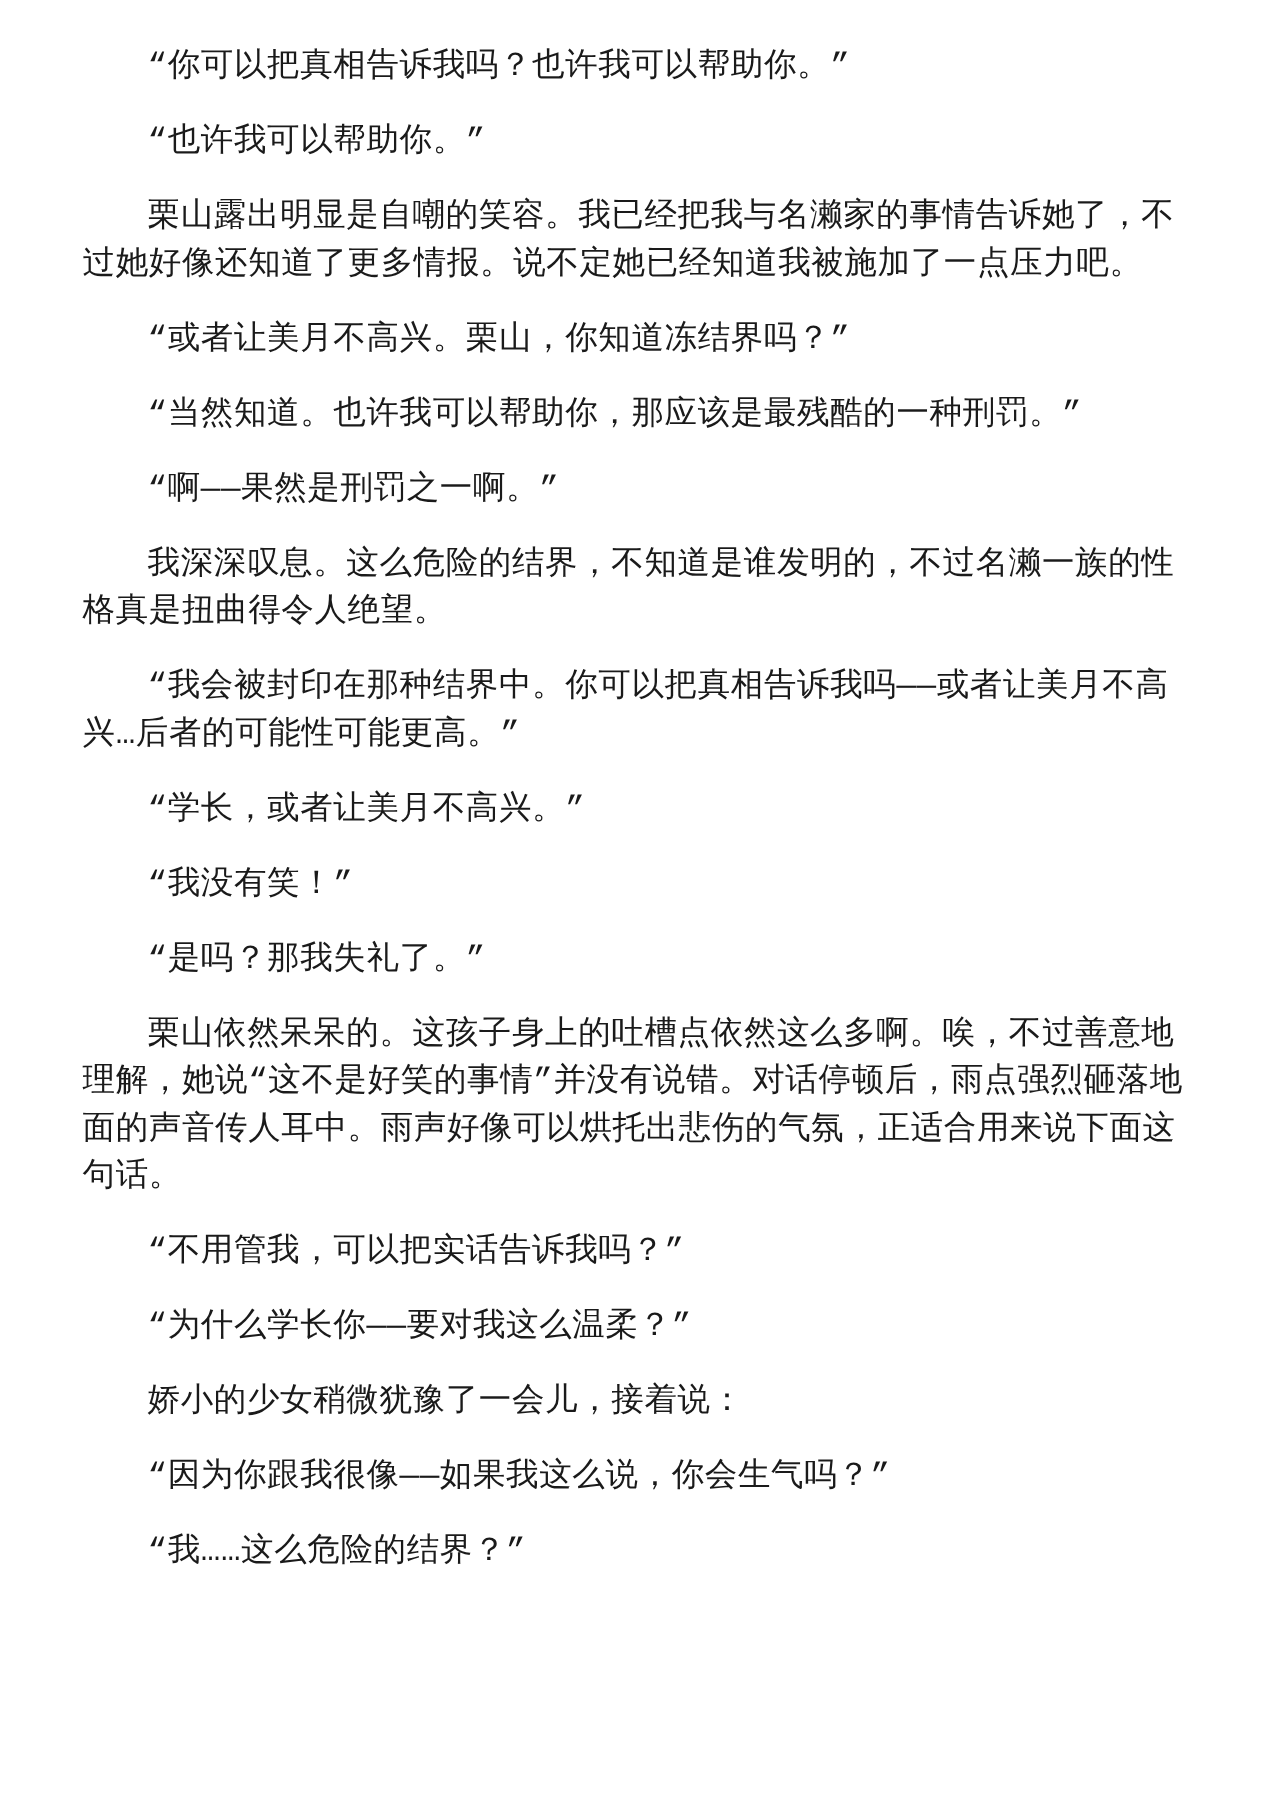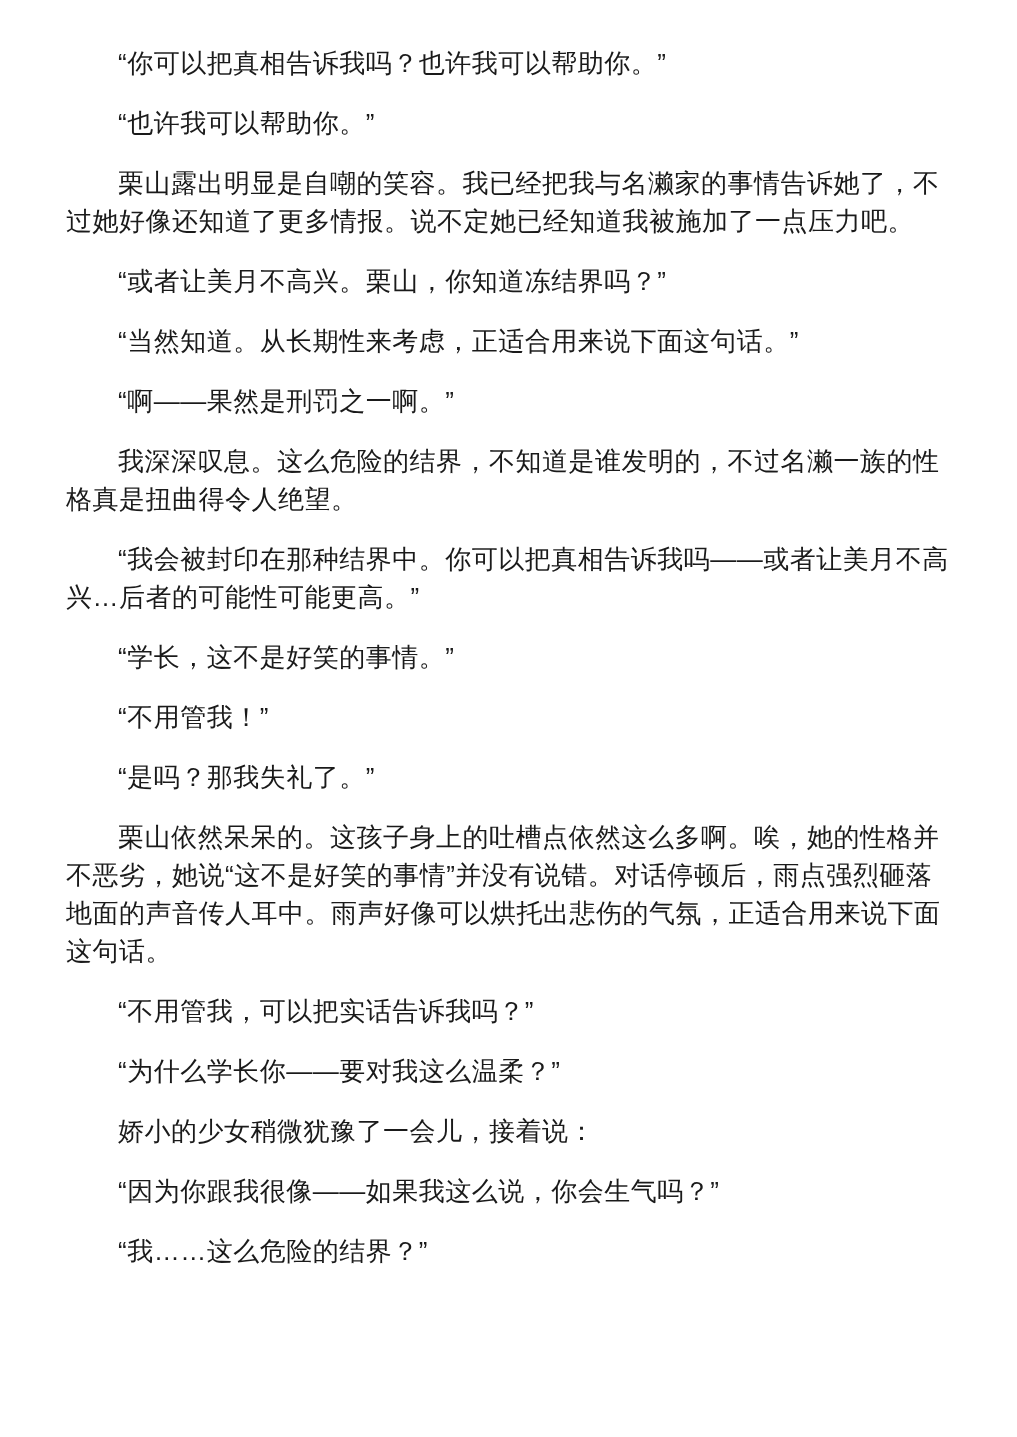--- a/index.html
+++ b/index.html
@@ -7,23 +7,23 @@
     padding: 0;
     background: #ffffff;
   }
   .page {
     position: relative;
     width: 1017px;
     height: 1437px;
     margin: 0 auto;
     background: #ffffff;
     box-sizing: border-box;
-    padding: 44px 68px 40px 66px;
+    padding: 34px 68px 40px 66px;
     overflow: hidden;
-    font-family: Liberation Sans, sans-serif;
+    font-family: Liberation Mono, monospace;
     color: #1a1a1a;
   }
   .page p {
     margin: 0 0 22px 0;
     font-size: 26px;
     line-height: 38px;
     letter-spacing: 0.5px;
     text-indent: 2em;
     word-break: break-all;
     overflow-wrap: break-word;
@@ -32,27 +32,27 @@
 </style>
 </head>
 <body>
 
 <main class="page" style="background: rgb(255, 255, 255); color: rgb(26, 26, 26);">
   <div id="text-body">
       <p>“你可以把真相告诉我吗？也许我可以帮助你。”</p>
       <p>“也许我可以帮助你。”</p>
       <p>栗山露出明显是自嘲的笑容。我已经把我与名濑家的事情告诉她了，不过她好像还知道了更多情报。说不定她已经知道我被施加了一点压力吧。</p>
       <p>“或者让美月不高兴。栗山，你知道冻结界吗？”</p>
-      <p>“当然知道。从长期性来考虑，正适合用来说下面这句话。”</p>
+      <p>“当然知道。也许我可以帮助你，那应该是最残酷的一种刑罚。”</p>
       <p>“啊——果然是刑罚之一啊。”</p>
       <p>我深深叹息。这么危险的结界，不知道是谁发明的，不过名濑一族的性格真是扭曲得令人绝望。</p>
       <p>“我会被封印在那种结界中。你可以把真相告诉我吗——或者让美月不高兴…后者的可能性可能更高。”</p>
-      <p>“学长，这不是好笑的事情。”</p>
-      <p>“不用管我！”</p>
+      <p>“学长，或者让美月不高兴。”</p>
+      <p>“我没有笑！”</p>
       <p>“是吗？那我失礼了。”</p>
-      <p>栗山依然呆呆的。这孩子身上的吐槽点依然这么多啊。唉，她的性格并不恶劣，她说“这不是好笑的事情”并没有说错。对话停顿后，雨点强烈砸落地面的声音传人耳中。雨声好像可以烘托出悲伤的气氛，正适合用来说下面这句话。</p>
+      <p>栗山依然呆呆的。这孩子身上的吐槽点依然这么多啊。唉，不过善意地理解，她说“这不是好笑的事情”并没有说错。对话停顿后，雨点强烈砸落地面的声音传人耳中。雨声好像可以烘托出悲伤的气氛，正适合用来说下面这句话。</p>
       <p>“不用管我，可以把实话告诉我吗？”</p>
       <p>“为什么学长你——要对我这么温柔？”</p>
       <p>娇小的少女稍微犹豫了一会儿，接着说：</p>
       <p>“因为你跟我很像——如果我这么说，你会生气吗？”</p>
       <p>“我……这么危险的结界？”</p>
     </div>
 </main>
 
 </body></html>

